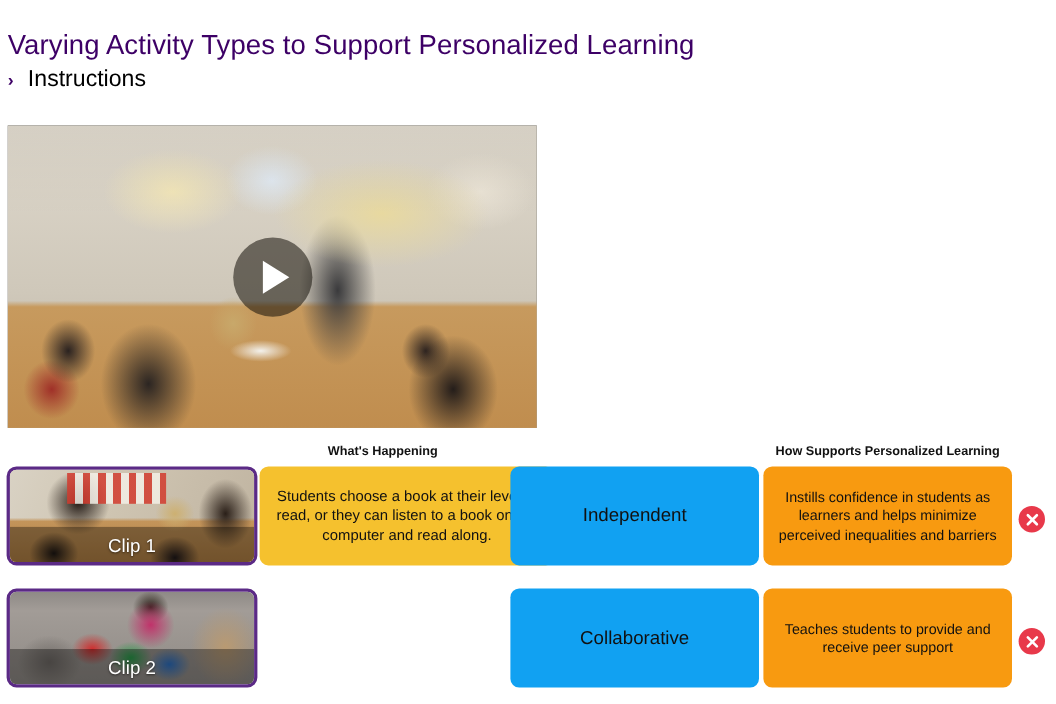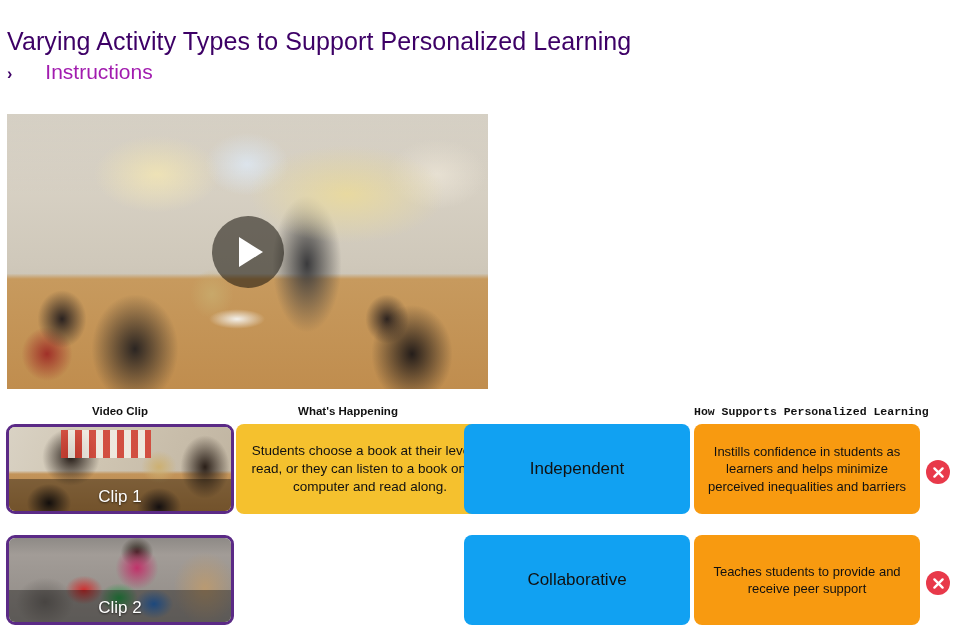--- a/index.html
+++ b/index.html
@@ -31,22 +31,21 @@
   }
   .chevron {
     font-size: 16px;
     font-weight: 700;
     color: #3d0066;
     line-height: 1;
   }
   .instructions-label {
     font-size: 21px;
     font-weight: 400;
-    color: #a21caf;
-    margin-left: 20px;
+    color: #000000;
   }
 
   
   .video-player {
     position: absolute;
     left: 7px; top: 114px;
     width: 481px; height: 275px;
     overflow: hidden;
     background: #6d6a63;
   }
@@ -114,21 +113,21 @@
     top: 0;
     font-size: 11.5px;
     font-weight: 700;
     color: #111111;
     text-align: center;
     white-space: nowrap;
   }
   .ch-clip  { left: 6px;   width: 228px; }
   .ch-what  { left: 236px; width: 224px; }
   .ch-prac  { left: 464px; width: 226px; }
-  .ch-supp  { left: 694px; width: 226px; font-family: Liberation Mono, monospace; }
+  .ch-supp  { left: 694px; width: 226px; }
 
   .row { position: relative; height: 90px; }
   .row.row2 { margin-top: 21px; }
 
   .cell {
     position: absolute;
     top: 0;
     height: 90px;
     border-radius: 8px;
     display: flex;
@@ -224,21 +223,20 @@
   <div class="video-player">
     <div class="video-photo"></div>
     <div class="play-button">
       <div class="play-triangle"></div>
     </div>
   </div>
 
   <div class="table">
 
     <div class="col-headers">
-      <div class="col-header ch-clip">Video Clip</div>
       <div class="col-header ch-what">What's Happening</div>
       <div class="col-header ch-supp">How Supports Personalized Learning</div>
     </div>
 
     <div class="row row1">
       <div class="cell-thumb">
         <div class="thumb-img thumb1"></div>
         <div class="thumb-caption-bar"></div>
         <div class="thumb-caption">Clip 1</div>
       </div>

